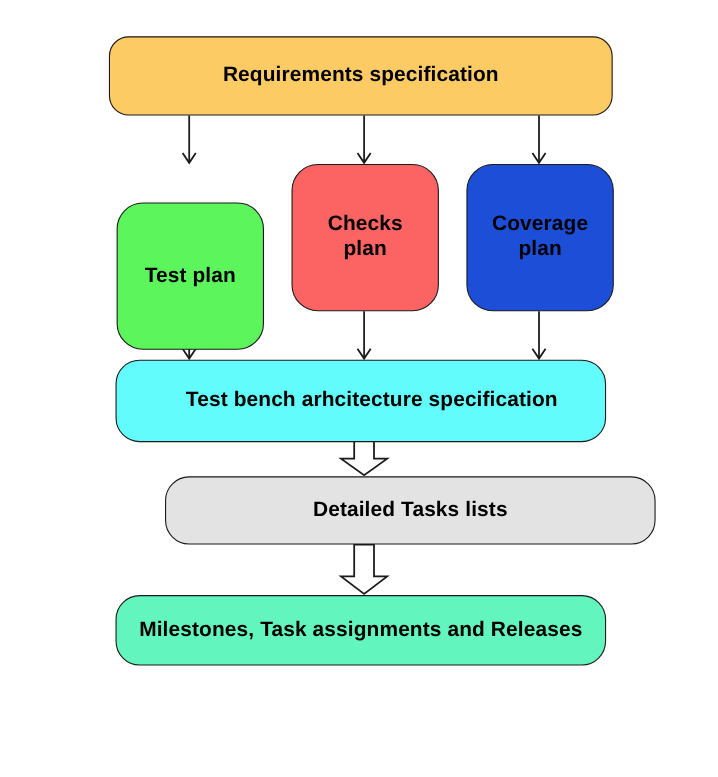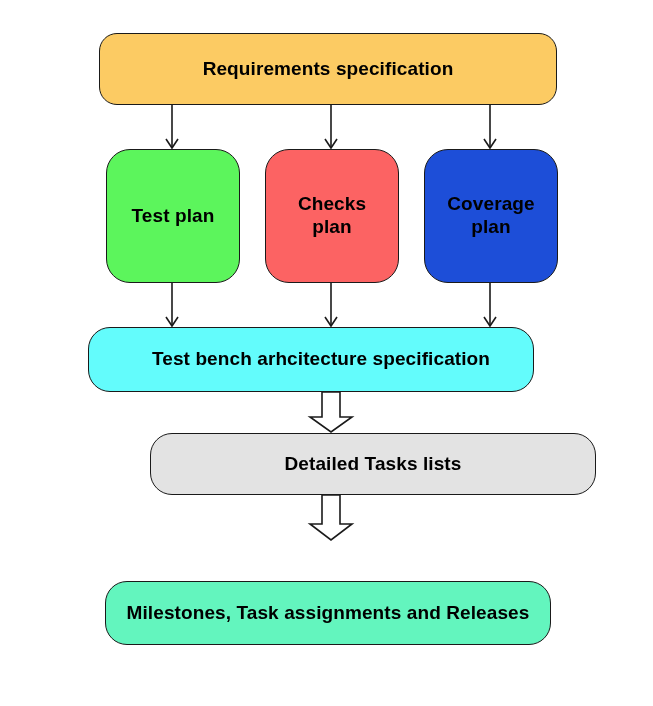--- a/index.html
+++ b/index.html
@@ -67,24 +67,24 @@
   #node-coverageplan {
     left: 424px;
     top: 149px;
     width: 134px;
     height: 134px;
     border-radius: 24px;
     background: #ccfc63;
   }
   
   #node-testbench {
-    left: 88px;
+    left: 105px;
     top: 327px;
     width: 446px;
-    height: 65px;
+    height: 75px;
     border-radius: 22px;
     background: #63fcfc;
     padding-left: 20px;
   }
   #node-tasks {
     left: 105px;
     top: 433px;
     width: 446px;
     height: 62px;
     border-radius: 22px;
@@ -146,37 +146,37 @@
     </g>
     <g>
       <polygon points="322,495 340,495 340,524 352,524 331,540 310,524 322,524" fill="#ffffff" stroke="#1a1a1a" stroke-width="1.6" stroke-linejoin="miter"></polygon>
     </g>
   </svg>
 
   <div class="node" id="node-requirements" style="background: rgb(252, 203, 99);">
     <span class="node-label">Requirements specification</span>
   </div>
 
-  <div class="node" id="node-testplan" style="background: rgb(92, 245, 92);">
+  <div class="node" id="node-testplan" style="background: rgb(92, 245, 92); margin-top: 35px;">
     <span class="node-label">Test plan</span>
   </div>
 
   <div class="node" id="node-checksplan" style="background: rgb(252, 99, 99); justify-content: flex-end;">
     <span class="node-label">Checks plan</span>
   </div>
 
   <div class="node" id="node-coverageplan" style="background: #1d4ed8;">
     <span class="node-label">Coverage plan</span>
   </div>
 
   <div class="node" id="node-testbench" style="background: rgb(99, 252, 252);">
     <span class="node-label">Test bench arhcitecture specification</span>
   </div>
 
   <div class="node" id="node-tasks" style="background: rgb(227, 227, 227); margin-left: 45px;">
     <span class="node-label">Detailed Tasks lists</span>
   </div>
 
-  <div class="node" id="node-milestones" style="background: rgb(99, 245, 190); margin-top: 40px;">
+  <div class="node" id="node-milestones" style="background: rgb(99, 245, 190);">
     <span class="node-label">Milestones, Task assignments and Releases</span>
   </div>
 
 </div>
 
 </body></html>

